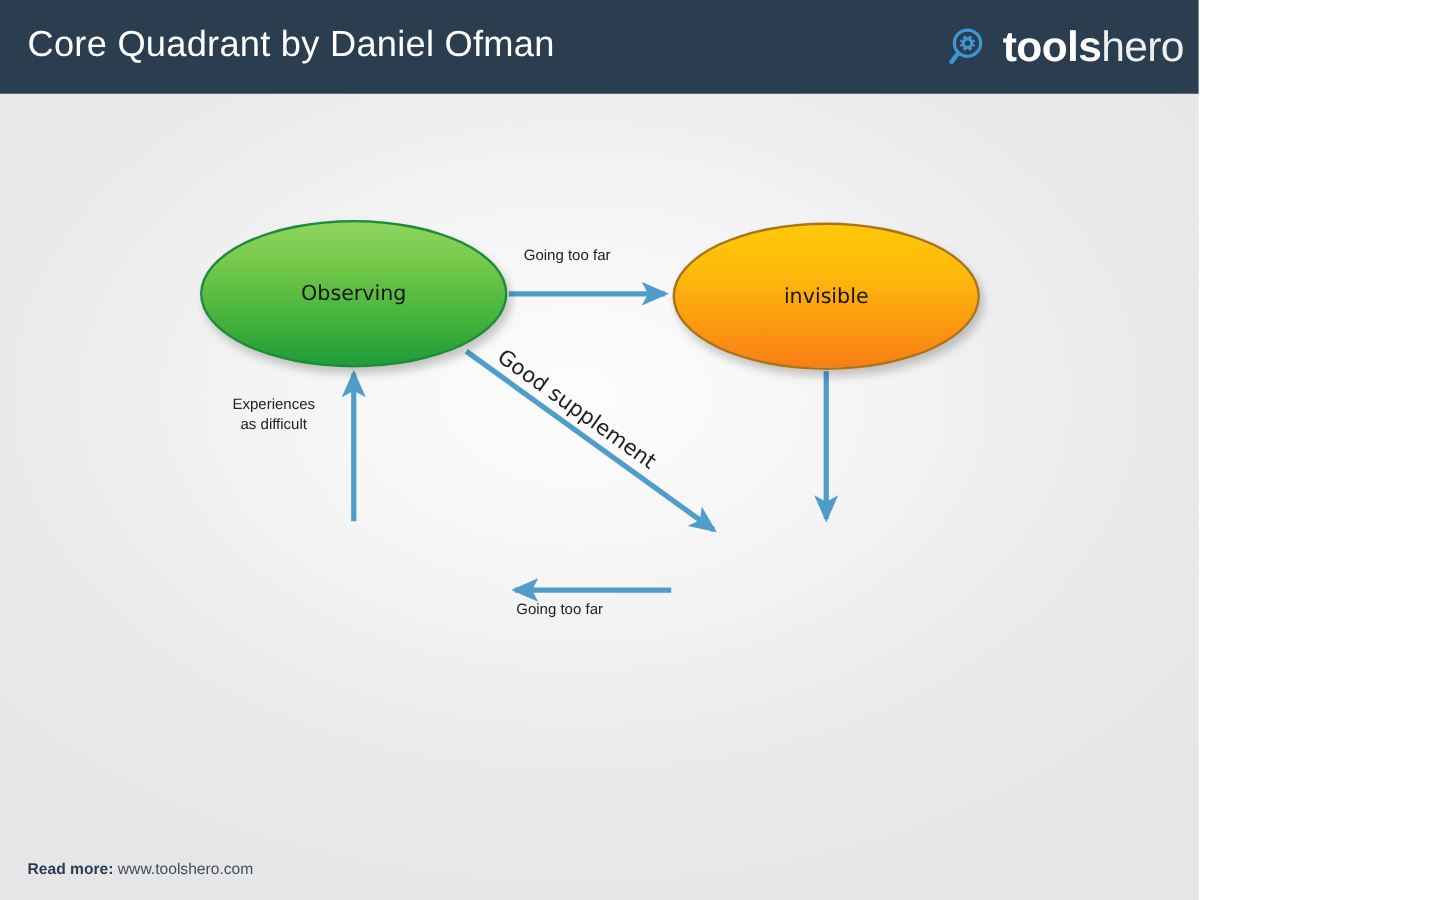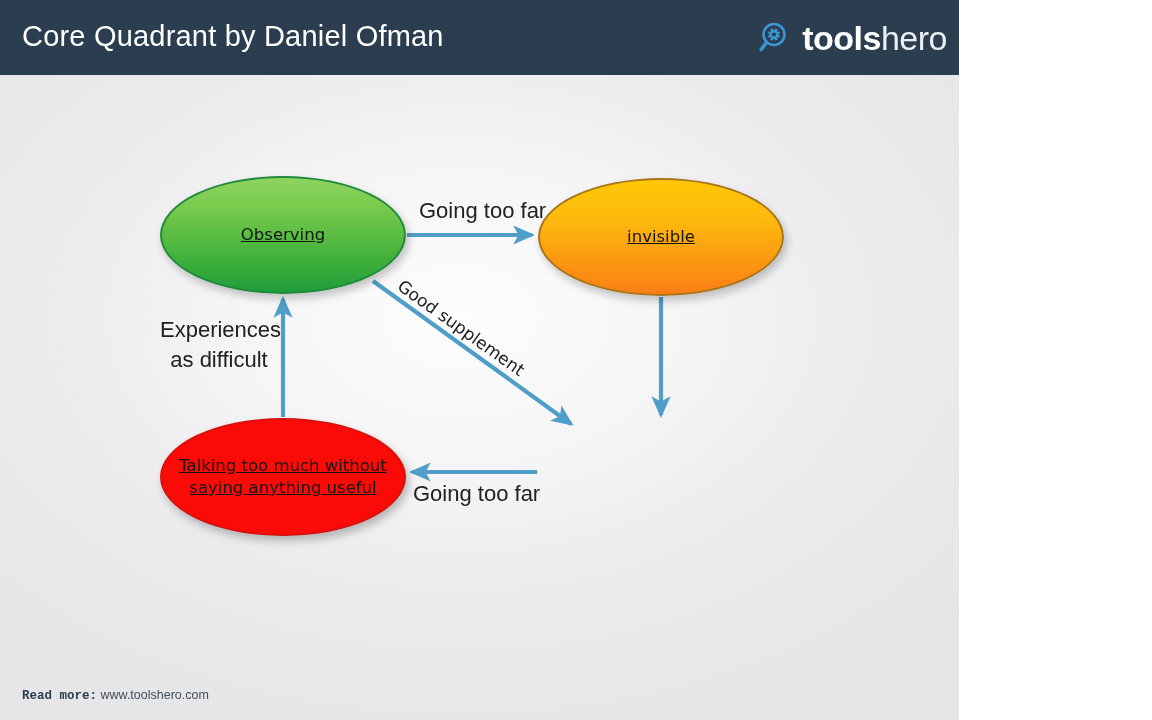--- a/index.html
+++ b/index.html
@@ -87,21 +87,21 @@
     display: flex;
     align-items: center;
     justify-content: center;
     text-align: center;
     color: #151515;
     font-family: "DejaVu Sans", sans-serif;
     font-size: 16.5px;
     line-height: 1.32;
     box-sizing: border-box;
   }
-  .node .node-label { padding: 0 14px; text-decoration: underline; }
+  .node .node-label { padding: 0 14px; }
 
   #node-observing {
     left: 160px; top: 101px;
     width: 246px; height: 118px;
     background: linear-gradient(to bottom, #8ed45f 0%, #76c94b 28%, #3fb03a 72%, #1f9d3a 100%);
     border: 2px solid #1f8a3b;
     box-shadow: 3px 5px 8px rgba(0,0,0,0.22);
   }
   #node-invisible {
     left: 538px; top: 103px;
@@ -121,21 +121,21 @@
     left: 538px; top: 345px;
     width: 246px; height: 118px;
     background: linear-gradient(to bottom, #5b5bef 0%, #6160e4 30%, #6f6bcf 68%, #7d76bb 100%);
     border: 2px solid #5a59b8;
     box-shadow: 3px 5px 9px rgba(0,0,0,0.25);
   }
 
   .edge-label {
     position: absolute;
     font-family: "Liberation Sans", sans-serif;
-    font-size: 22px;
+    font-size: 12px;
     color: #212121;
     line-height: 1.36;
     text-align: center;
     white-space: pre-line;
   }
   #label-top-going    { left: 419px; top: 121px; }
   #label-bottom-going { left: 413px; top: 404px; }
   #label-experiences  { left: 160px; top: 240px; width: 118px; }
   #label-positive     { left: 673px; top: 240px; width: 96px; }
   #label-good-supplement {
@@ -149,21 +149,21 @@
 
   
   #footer {
     position: absolute;
     left: 22px;
     top: 688px;
     font-size: 12.5px;
     color: #2b3e50;
     white-space: nowrap;
   }
-  #footer .read-more { font-weight: bold; font-family: Liberation Mono, monospace; }
+  #footer .read-more { font-weight: bold; }
   #footer .url { font-weight: normal; color: #3f4e5c; }
 </style>
 </head>
 <body>
 
 <div id="slide">
 
   <div id="header">
     <div id="logo">
       <svg id="logo-mark" viewBox="0 0 34 34">
@@ -208,25 +208,20 @@
         <line x1="373" y1="206" x2="571" y2="349"></line>
       </g>
     </svg>
 
     <div class="node" id="node-observing">
       <span class="node-label">Observing</span>
     </div>
     <div class="node" id="node-invisible">
       <span class="node-label">invisible</span>
     </div>
-    <div class="node" id="node-talking">
-      <span class="node-label">Talking too much
-without saying anything
-useful</span>
-    </div>
 
     <div class="edge-label" id="label-top-going">Going too far</div>
     <div class="edge-label" id="label-bottom-going">Going too far</div>
     <div class="edge-label" id="label-experiences">Experiences
 as difficult</div>
     <div class="edge-label" id="label-good-supplement">Good supplement</div>
   </div>
 
   <div id="footer">
     <span class="read-more">Read more:</span>

